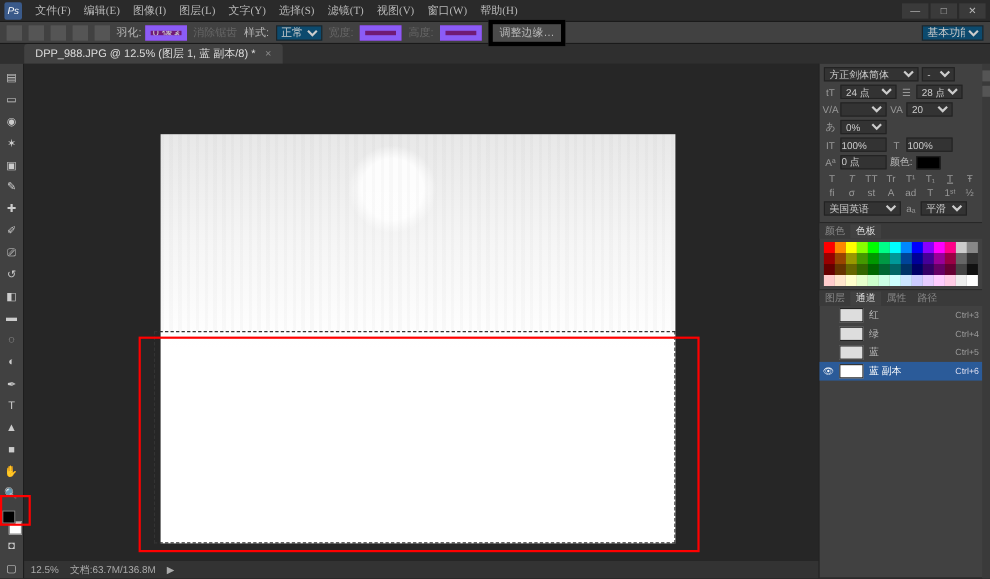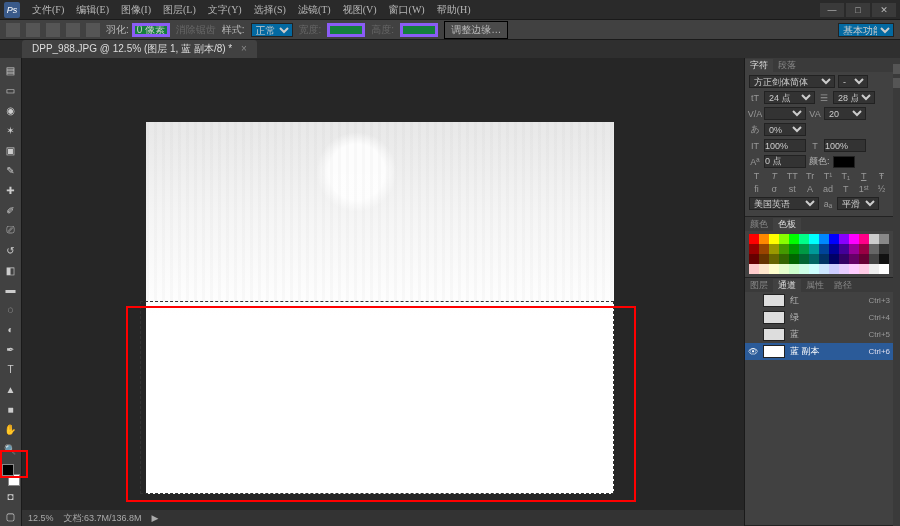--- a/index.html
+++ b/index.html
@@ -7,24 +7,24 @@
 
 .menubar { height: 20px; background: #2a2a2a; display: flex; align-items: center; padding: 0 4px; border-bottom: 1px solid #1a1a1a; }
 .menubar .logo { width: 16px; height: 16px; background: #3a5a8a; color: #fff; font-size: 9px; display: flex; align-items: center; justify-content: center; margin-right: 6px; border-radius: 2px; font-style: italic; }
 .menubar .menu-item { padding: 0 6px; cursor: pointer; font-size: 10px; font-family: Liberation Serif, serif; }
 .menubar .wincontrols { margin-left: auto; display: flex; gap: 2px; }
 .menubar .winbtn { width: 24px; height: 14px; background: #3a3a3a; display: flex; align-items: center; justify-content: center; font-size: 9px; cursor: pointer; }
 
 .optbar { height: 20px; background: #414141; display: flex; align-items: center; padding: 0 6px; gap: 6px; font-size: 10px; border-bottom: 1px solid #1a1a1a; }
 .optbar .icon-slot { width: 14px; height: 14px; background: #555; }
 .optbar .feather { display: flex; align-items: center; gap: 3px; }
-.optbar .num-field { width: 38px; height: 14px; background: #15803d; border: 3px solid #8b5cf6; color: #ccc; font-size: 10px; padding: 0 2px; }
-.optbar select { background: #0369a1; border: 1px solid #222; color: #ccc; font-size: 10px; height: 14px; }
+.optbar .num-field { width: 38px; height: 14px; background: #701a75; border: 5px solid #8b5cf6; color: #ccc; font-size: 10px; padding: 0 2px; }
+.optbar select { background: #0c4a6e; border: 1px solid #222; color: #ccc; font-size: 10px; height: 14px; }
 .optbar .disabled { color: #666; }
-.optbar .btn { background: #4a4a4a; padding: 1px 6px; border: 1px solid #000000; }
+.optbar .btn { background: #4a4a4a; padding: 1px 6px; border: 4px solid #000000; }
 .optbar .workspace { margin-left: auto; display: flex; align-items: center; gap: 3px; }
 .optbar .workspace select { width: 56px; }
 
 .tabbar { height: 18px; background: #2f2f2f; display: flex; align-items: flex-end; padding-left: 22px; }
 .tabbar .doc-tab { background: #414141; padding: 2px 10px; font-size: 10px; color: #ddd; border-top-left-radius: 3px; border-top-right-radius: 3px; }
 .tabbar .close { margin-left: 6px; color: #888; }
 
 .workspace-row { display: flex; height: 468px; }
 
 .toolbar { width: 22px; background: #414141; border-right: 1px solid #1a1a1a; display: flex; flex-direction: column; align-items: center; padding-top: 4px; gap: 2px; position: relative; }
@@ -163,24 +163,20 @@
         <div class="marquee"></div>
       </div>
       <div class="red-hi"></div>
     </div>
   </div>
 
   <div class="rightcol">
     <div class="panels">
 
       <div class="panel char-panel">
-        <div class="tabs">
-          <span class="active">字符</span>
-          <span>段落</span>
-        </div>
         <div class="body">
           <div class="row">
             <select style="width:86px"><option>方正剑体简体</option></select>
             <select style="width:30px"><option>-</option></select>
           </div>
           <div class="row">
             <span class="mini-icon">tT</span>
             <select style="width:51px"><option>24 点</option></select>
             <span class="mini-icon">☰</span>
             <select style="width:42px"><option>28 点</option></select>

